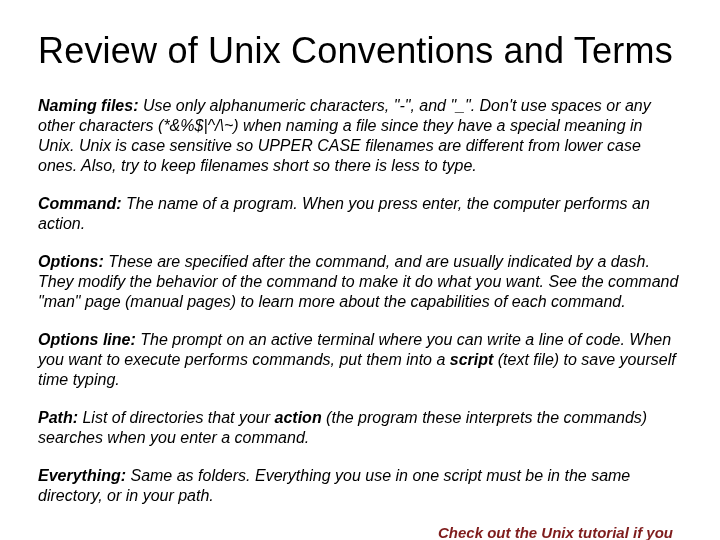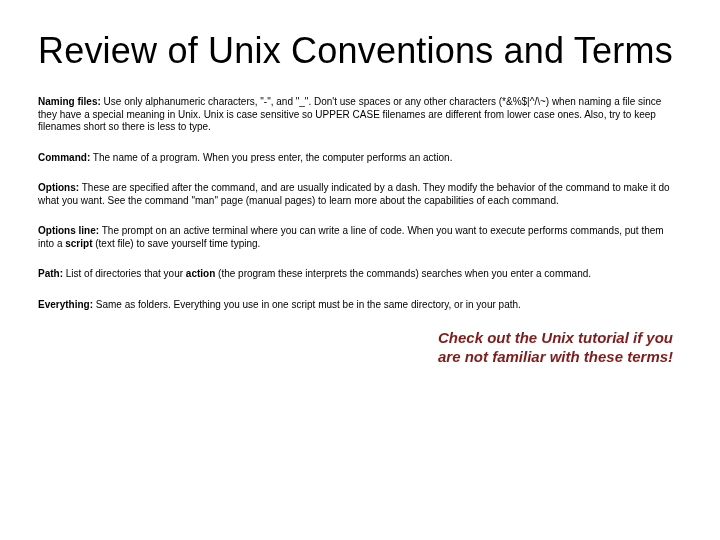--- a/index.html
+++ b/index.html
@@ -15,23 +15,24 @@
       padding: 30px 38px 20px 38px;
       color: #000;
     }
     .title {
       font-size: 36px;
       font-weight: normal;
       margin-bottom: 24px;
       letter-spacing: 0.2px;
     }
     .entry {
-      font-size: 10px;
+      font-size: 16px;
       line-height: 1.25;
       margin-bottom: 18px;
+      font-style: italic;
     }
     .entry .term {
       font-weight: bold;
     }
     .callout {
       font-size: 15px;
       font-weight: bold;
       font-style: italic;
       color: #7f1d1d;
       text-align: left;

